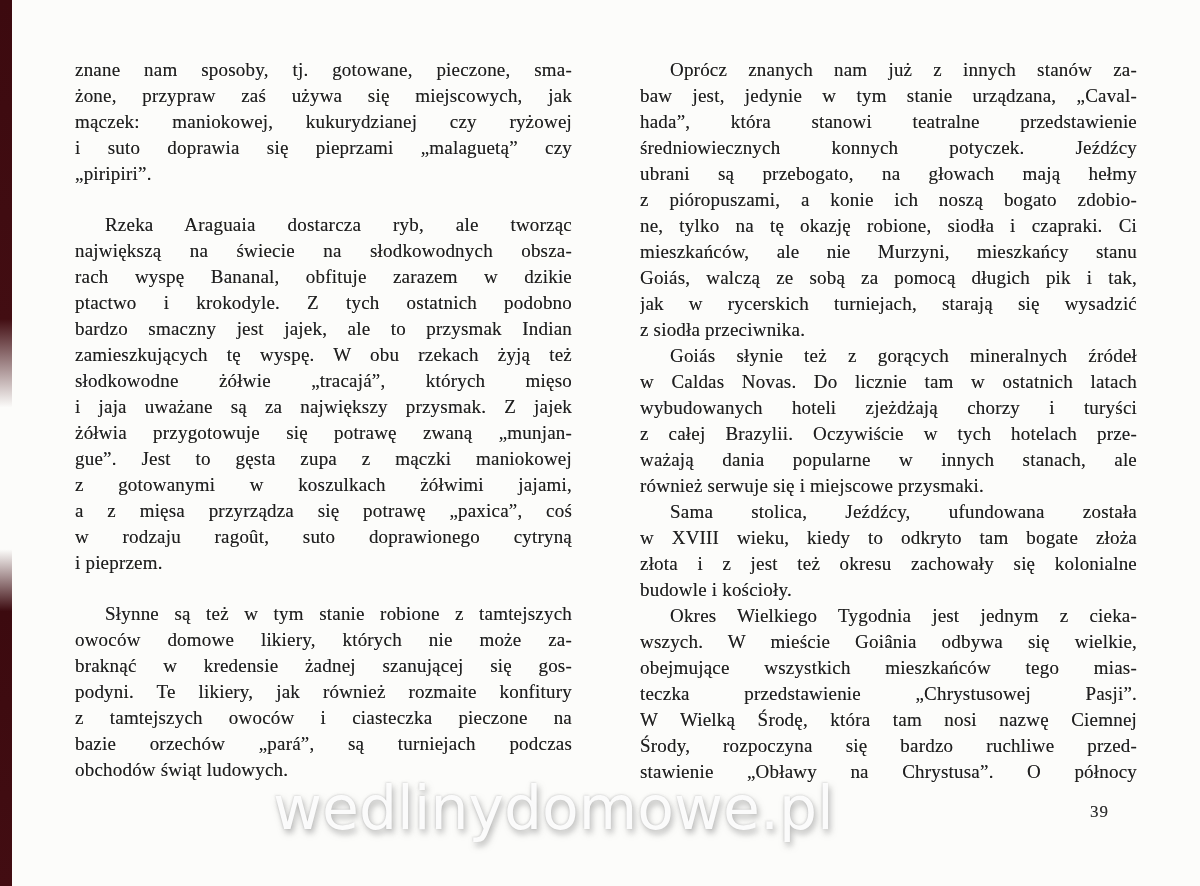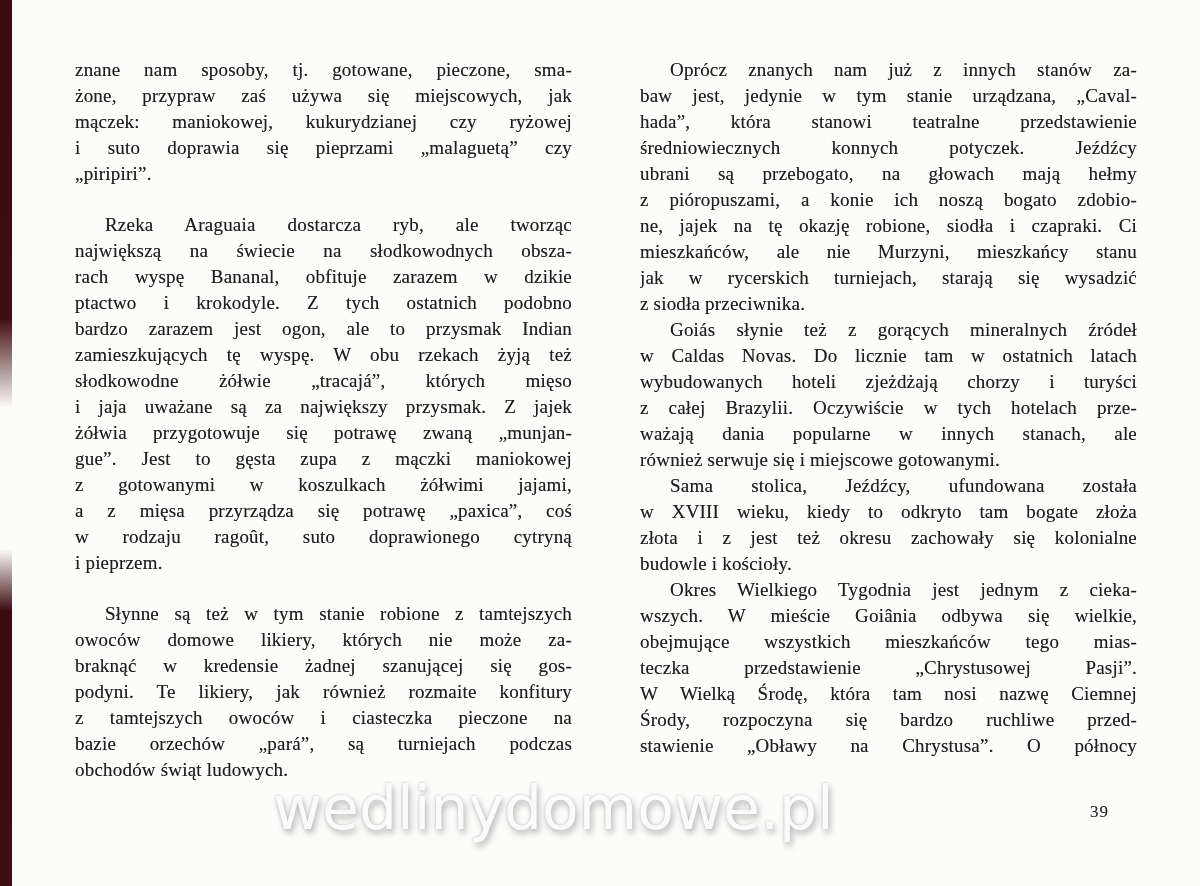--- a/index.html
+++ b/index.html
@@ -82,21 +82,21 @@
           <div class="line">żone, przypraw zaś używa się miejscowych, jak</div>
           <div class="line">mączek: maniokowej, kukurydzianej czy ryżowej</div>
           <div class="line">i suto doprawia się pieprzami „malaguetą” czy</div>
           <div class="line last">„piripiri”.</div>
         </div>
       <div class="para indent gap">
           <div class="line">Rzeka Araguaia dostarcza ryb, ale tworząc</div>
           <div class="line">największą na świecie na słodkowodnych obsza-</div>
           <div class="line">rach wyspę Bananal, obfituje zarazem w dzikie</div>
           <div class="line">ptactwo i krokodyle. Z tych ostatnich podobno</div>
-          <div class="line">bardzo zarazem jest ogon, ale to przysmak Indian</div>
+          <div class="line">bardzo smaczny jest jajek, ale to przysmak Indian</div>
           <div class="line">zamieszkujących tę wyspę. W obu rzekach żyją też</div>
           <div class="line">słodkowodne żółwie „tracajá”, których mięso</div>
           <div class="line">i jaja uważane są za największy przysmak. Z jajek</div>
           <div class="line">żółwia przygotowuje się potrawę zwaną „munjan-</div>
           <div class="line">gue”. Jest to gęsta zupa z mączki maniokowej</div>
           <div class="line">z gotowanymi w koszulkach żółwimi jajami,</div>
           <div class="line">a z mięsa przyrządza się potrawę „paxica”, coś</div>
           <div class="line">w rodzaju ragoût, suto doprawionego cytryną</div>
           <div class="line last">i pieprzem.</div>
         </div>
@@ -111,32 +111,33 @@
         </div>
     </div>
     <div class="col">
       <div class="para indent">
           <div class="line">Oprócz znanych nam już z innych stanów za-</div>
           <div class="line">baw jest, jedynie w tym stanie urządzana, „Caval-</div>
           <div class="line">hada”, która stanowi teatralne przedstawienie</div>
           <div class="line">średniowiecznych konnych potyczek. Jeźdźcy</div>
           <div class="line">ubrani są przebogato, na głowach mają hełmy</div>
           <div class="line">z pióropuszami, a konie ich noszą bogato zdobio-</div>
-          <div class="line">ne, jajek na tę okazję robione, siodła i czapraki. Ci</div>
+          <div class="line">ne, tylko na tę okazję robione, siodła i czapraki. Ci</div>
           <div class="line">mieszkańców, ale nie Murzyni, mieszkańcy stanu</div>
+          <div class="line">Goiás, walczą ze sobą za pomocą długich pik i tak,</div>
           <div class="line">jak w rycerskich turniejach, starają się wysadzić</div>
           <div class="line last">z siodła przeciwnika.</div>
         </div>
       <div class="para indent">
           <div class="line">Goiás słynie też z gorących mineralnych źródeł</div>
           <div class="line">w Caldas Novas. Do licznie tam w ostatnich latach</div>
           <div class="line">wybudowanych hoteli zjeżdżają chorzy i turyści</div>
           <div class="line">z całej Brazylii. Oczywiście w tych hotelach prze-</div>
           <div class="line">ważają dania popularne w innych stanach, ale</div>
-          <div class="line last">również serwuje się i miejscowe gotowanymi.</div>
+          <div class="line last">również serwuje się i miejscowe przysmaki.</div>
         </div>
       <div class="para indent">
           <div class="line">Sama stolica, Jeźdźcy, ufundowana została</div>
           <div class="line">w XVIII wieku, kiedy to odkryto tam bogate złoża</div>
           <div class="line">złota i z jest też okresu zachowały się kolonialne</div>
           <div class="line last">budowle i kościoły.</div>
         </div>
       <div class="para indent">
           <div class="line">Okres Wielkiego Tygodnia jest jednym z cieka-</div>
           <div class="line">wszych. W mieście Goiânia odbywa się wielkie,</div>

